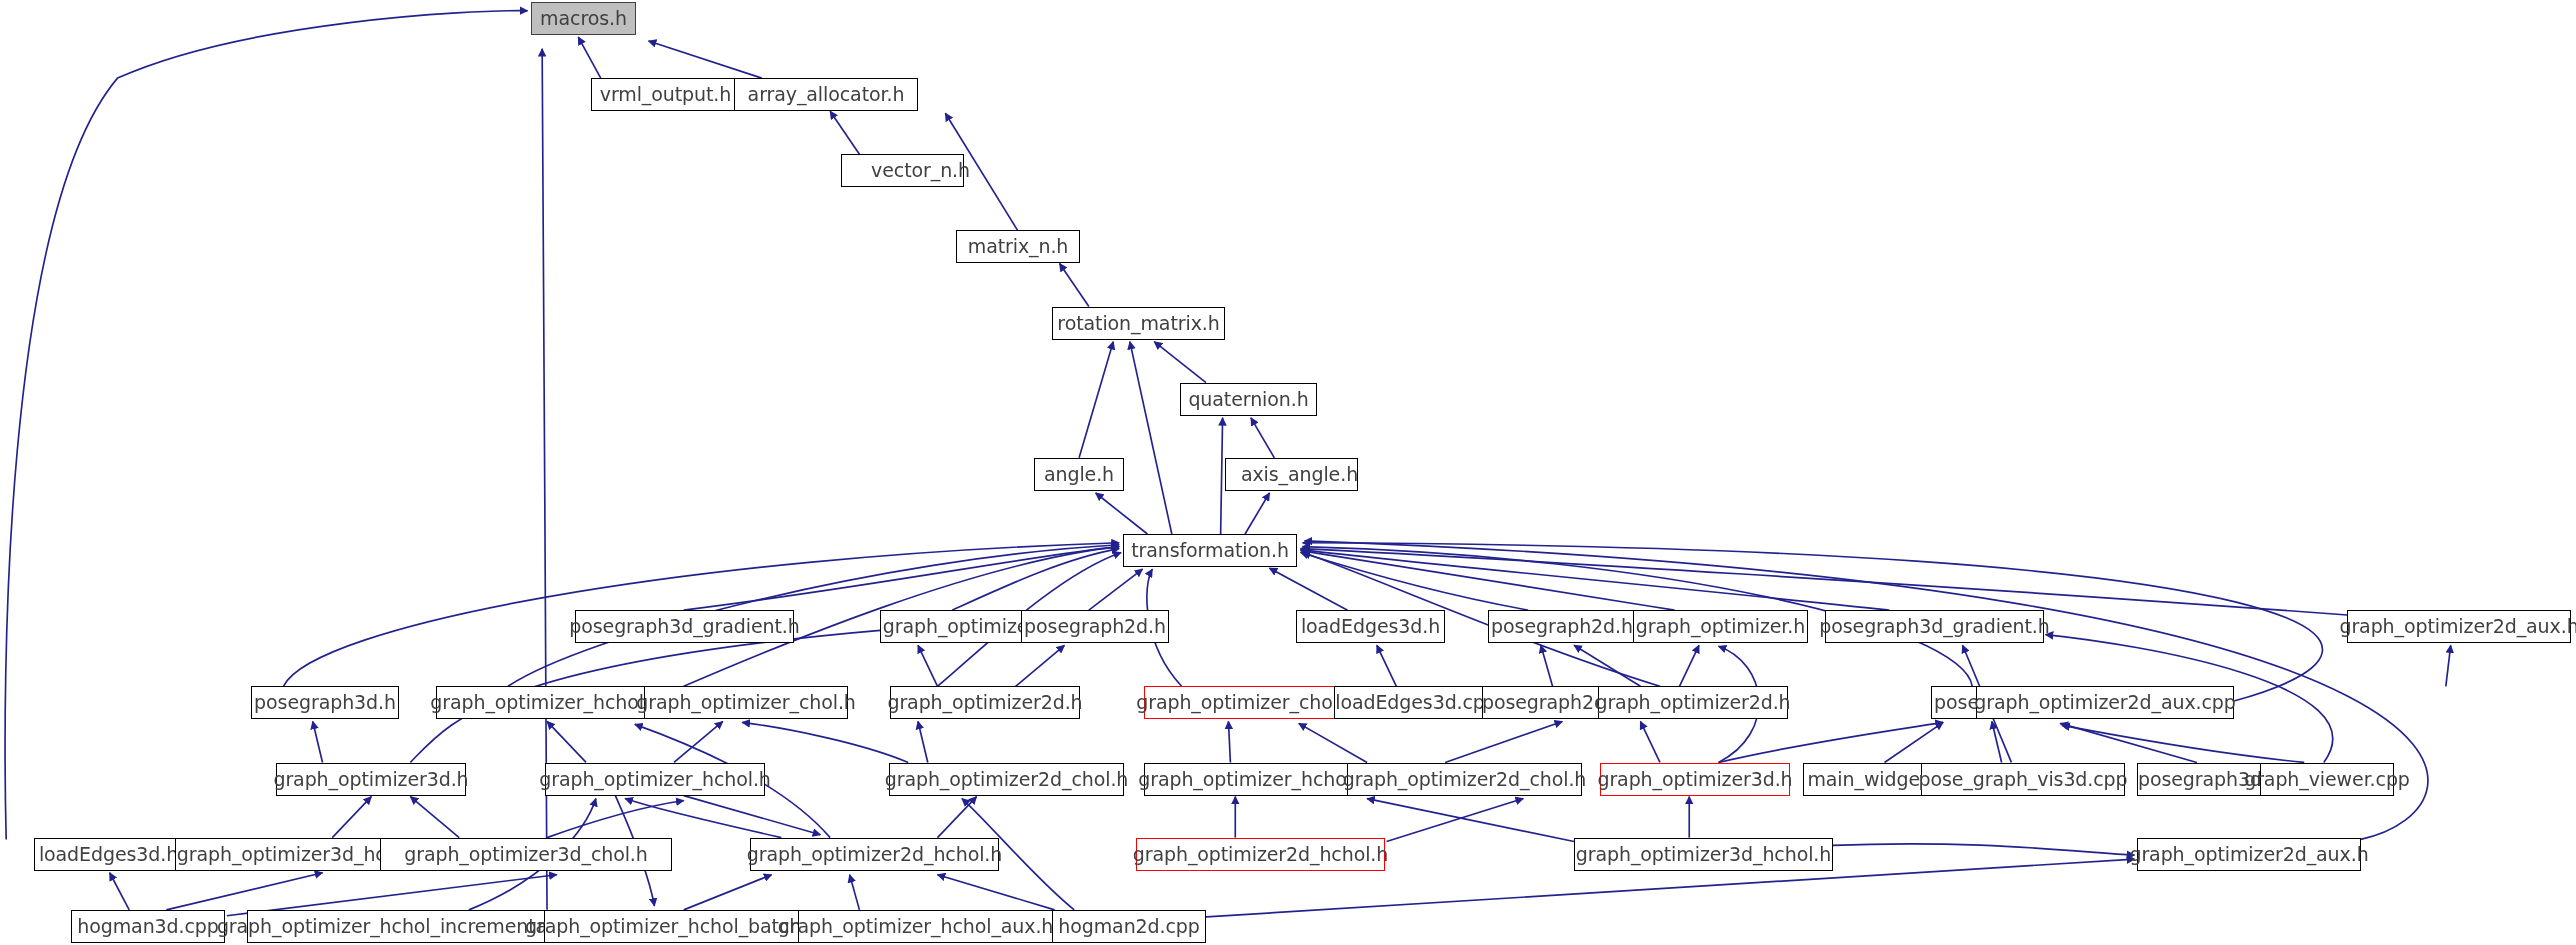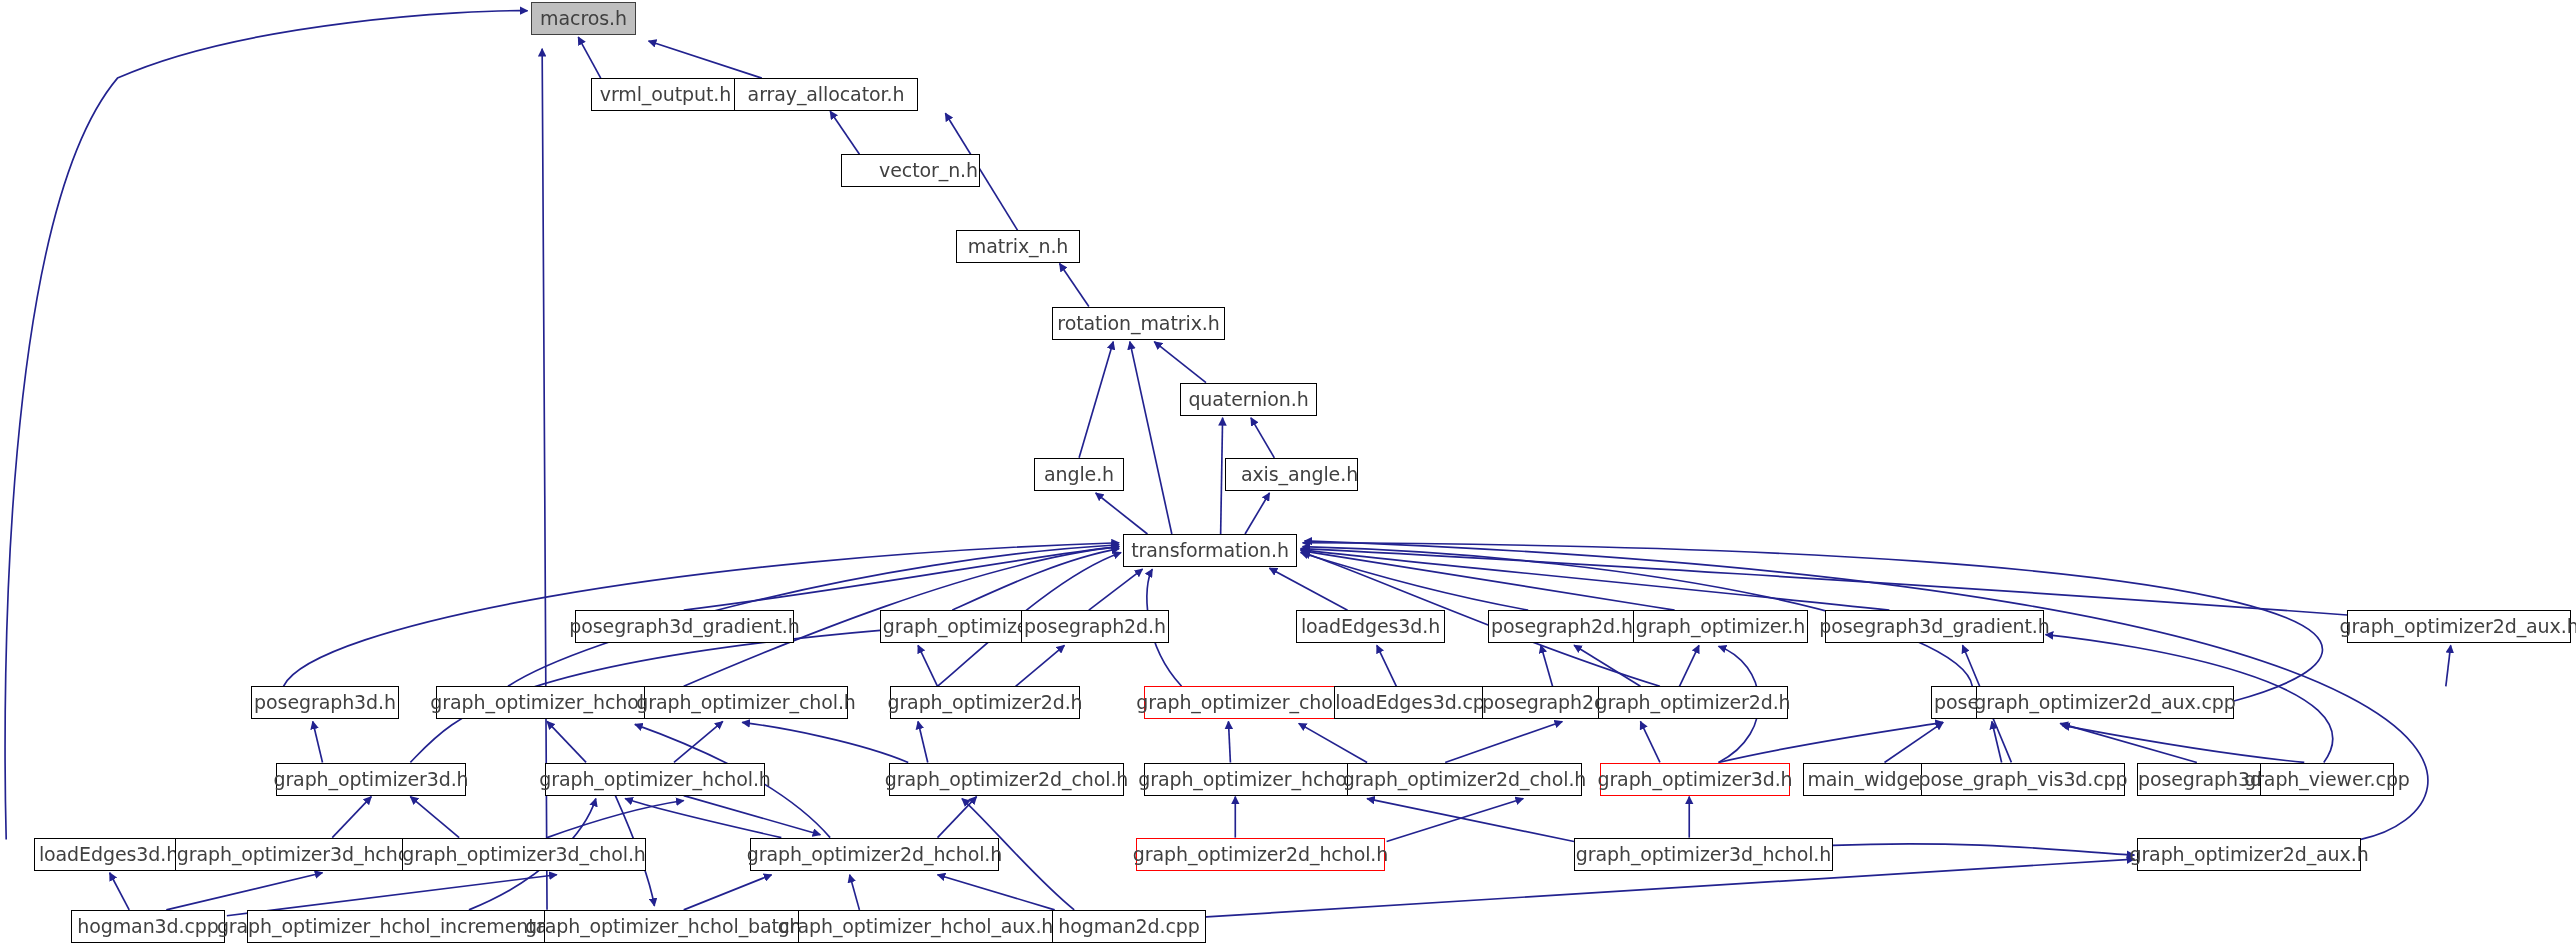--- a/index.html
+++ b/index.html
@@ -108,21 +108,21 @@
   <div id="node-layer">
       <div class="node filled" style="left: 531px; top: 2px; width: 105px;">
         <span class="lbl">macros.h</span>
       </div>
       <div class="node" style="left: 591px; top: 78px; width: 149px;">
         <span class="lbl">vrml_output.h</span>
       </div>
       <div class="node" style="left: 734px; top: 78px; width: 184px; text-align: center;">
         <span class="lbl">array_allocator.h</span>
       </div>
-      <div class="node" style="left: 841px; top: 154px; width: 139px; padding-left: 36px;">
+      <div class="node" style="left: 841px; top: 154px; width: 123px; padding-left: 36px;">
         <span class="lbl">vector_n.h</span>
       </div>
       <div class="node" style="left: 956px; top: 230px; width: 124px;">
         <span class="lbl">matrix_n.h</span>
       </div>
       <div class="node" style="left: 1052px; top: 307px; width: 173px;">
         <span class="lbl">rotation_matrix.h</span>
       </div>
       <div class="node" style="left: 1180px; top: 383px; width: 137px;">
         <span class="lbl">quaternion.h</span>
@@ -219,21 +219,21 @@
       </div>
       <div class="node" style="left: 2260px; top: 763px; width: 134px; text-align: center;">
         <span class="lbl">graph_viewer.cpp</span>
       </div>
       <div class="node" style="left: 34px; top: 838px; width: 149px;">
         <span class="lbl">loadEdges3d.h</span>
       </div>
       <div class="node" style="left: 175px; top: 838px; width: 259px;">
         <span class="lbl">graph_optimizer3d_hchol.h</span>
       </div>
-      <div class="node" style="left: 402px; top: 838px; width: 244px;">
+      <div class="node" style="left: 380px; top: 838px; width: 292px;">
         <span class="lbl">graph_optimizer3d_chol.h</span>
       </div>
       <div class="node" style="left: 750px; top: 838px; width: 249px;">
         <span class="lbl">graph_optimizer2d_hchol.h</span>
       </div>
       <div class="node red" style="left: 1136px; top: 838px; width: 249px;">
         <span class="lbl">graph_optimizer2d_hchol.h</span>
       </div>
       <div class="node" style="left: 1574px; top: 838px; width: 259px;">
         <span class="lbl">graph_optimizer3d_hchol.h</span>

